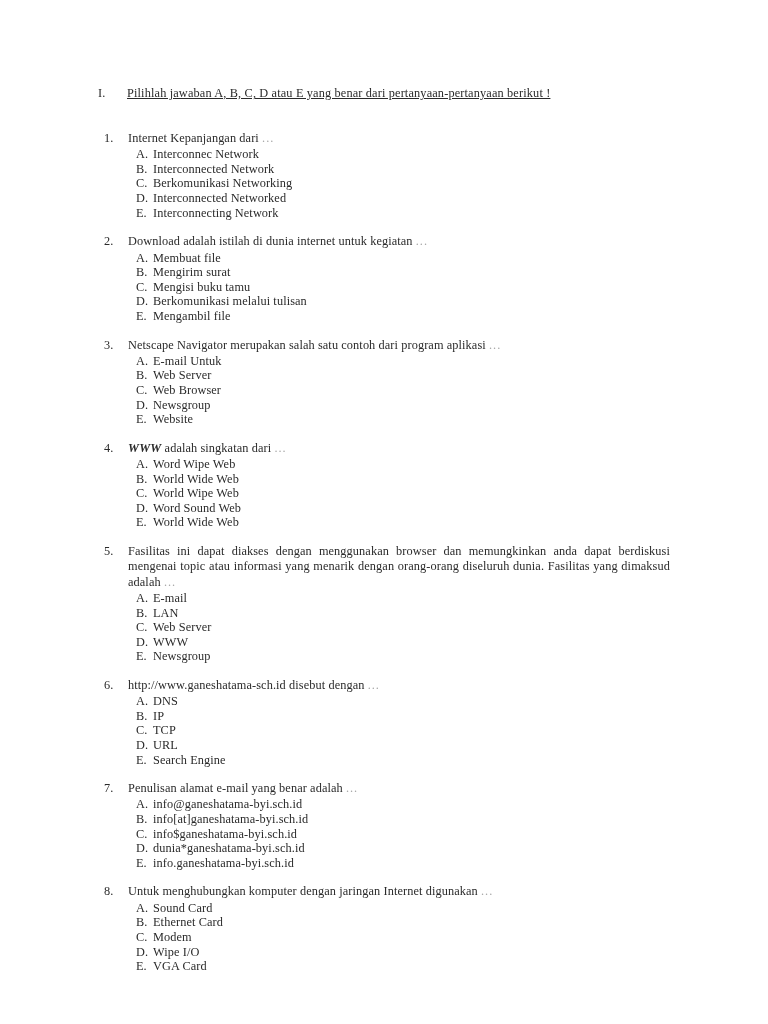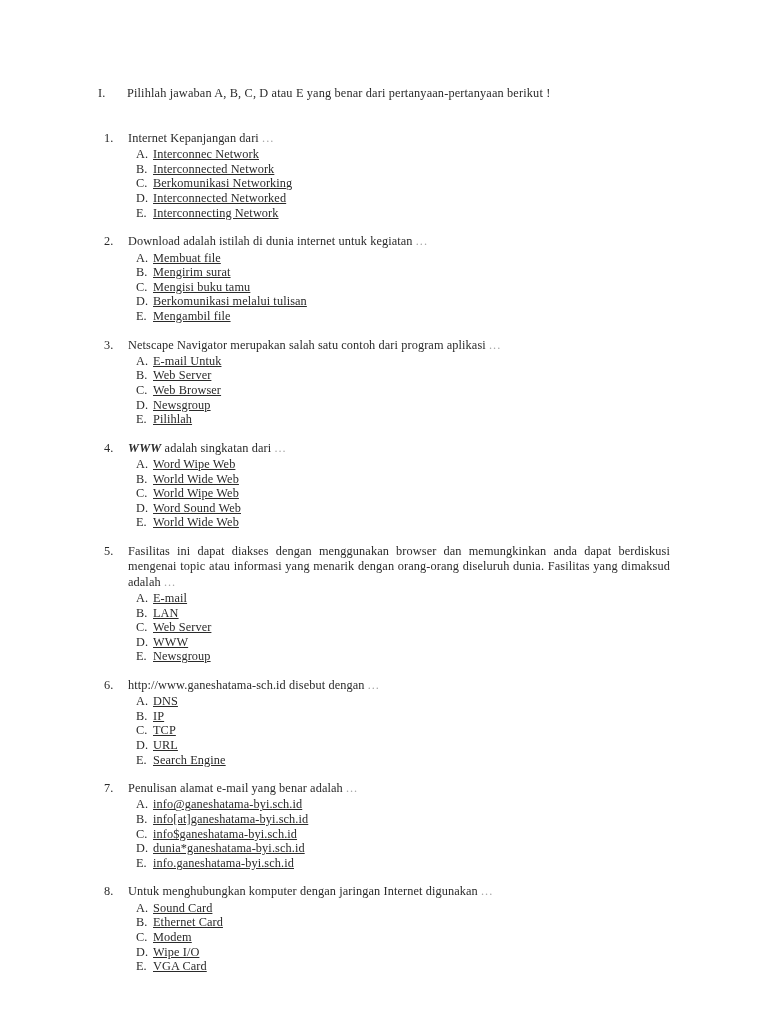--- a/index.html
+++ b/index.html
@@ -31,20 +31,21 @@
     line-height: 15px;
     letter-spacing: 0.15px;
     margin-bottom: 30px;
   }
   .section-heading .marker {
     width: 29px;
     flex: 0 0 29px;
   }
   .section-heading .heading-text {
     flex: 1;
+    text-decoration: underline;
   }
 
   
   .question {
     margin-bottom: 14px;
   }
   .q-row {
     display: flex;
     align-items: flex-start;
     font-size: 12.3px;
@@ -86,21 +87,20 @@
     font-size: 12.3px;
     line-height: 14.6px;
     letter-spacing: 0.1px;
   }
   .option .opt-letter {
     width: 17px;
     flex: 0 0 17px;
   }
   .option .opt-text {
     flex: 1;
-    text-decoration: underline;
   }
 </style>
 </head>
 <body>
 
 <div class="page">
   <div class="content">
 
     <div class="section-heading">
       <span class="marker">I.</span>
@@ -181,21 +181,21 @@
             <div class="option">
               <span class="opt-letter">C.</span>
               <span class="opt-text">Web Browser</span>
             </div>
             <div class="option">
               <span class="opt-letter">D.</span>
               <span class="opt-text">Newsgroup</span>
             </div>
             <div class="option">
               <span class="opt-letter">E.</span>
-              <span class="opt-text">Pilihlah</span>
+              <span class="opt-text">Website</span>
             </div>
           </div>
         </div>
         <div class="question">
           <div class="q-row">
             <span class="q-number">4.</span>
             <span class="q-text"><span class="em-abbr">WWW</span> <span>adalah singkatan dari</span> <span class="ellipsis">...</span></span>
           </div>
           <div class="options">
             <div class="option">

